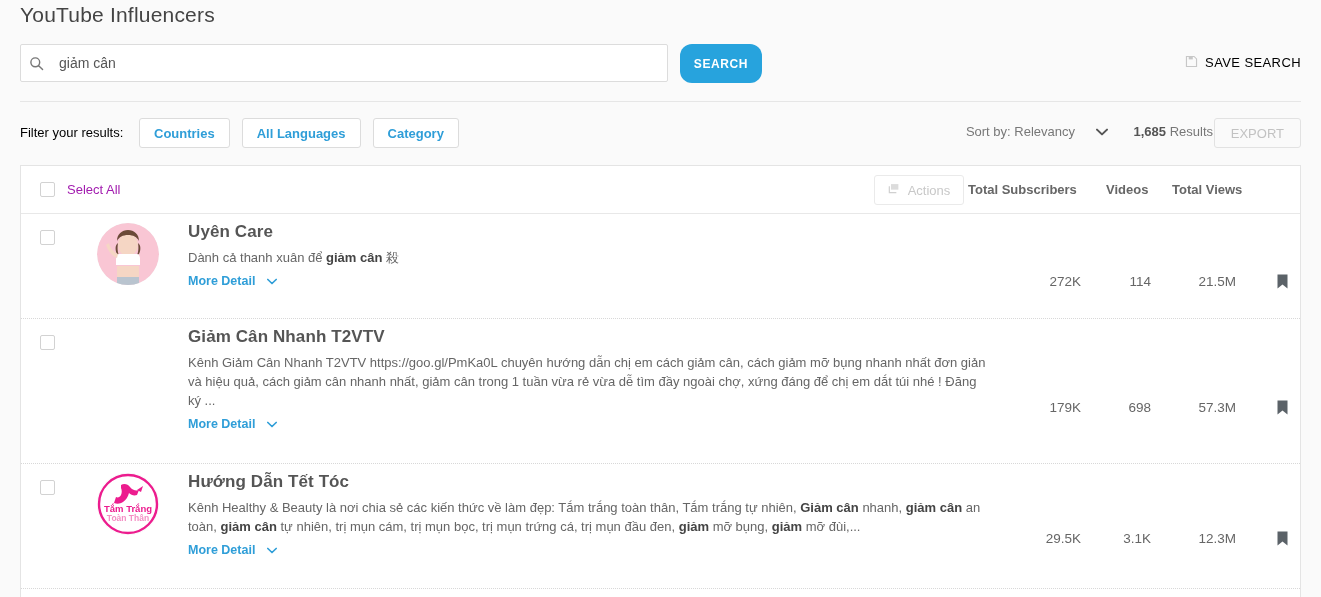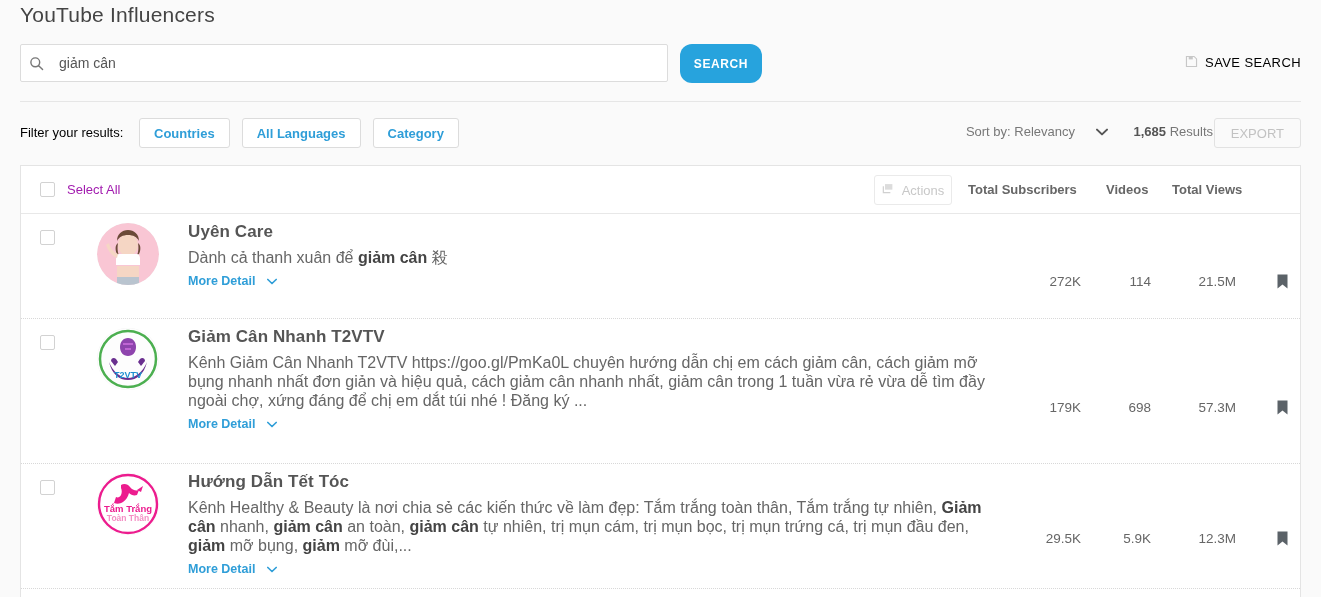--- a/index.html
+++ b/index.html
@@ -121,21 +121,21 @@
     cursor: pointer; user-select: none;
   }
   .chk {
     width: 15px; height: 15px;
     border: 1px solid #d2d2d2; border-radius: 2px; background: #fff;
     display: inline-block;
   }
   .select-all-label { font-size: 13px; color: #a21caf; }
   .actions-btn {
     position: absolute; left: 853px; top: 9px;
-    width: 78px; height: 30px;
+    width: 90px; height: 30px;
     border: 1px solid #eaeaea; border-radius: 3px; background: #fff;
     color: #c8c8c8; font-size: 13px;
     display: flex; align-items: center; justify-content: center; gap: 7px;
     cursor: default; font-family: "Liberation Sans", sans-serif;
   }
   .col-h {
     position: absolute; top: 16px;
     font-size: 13px; color: #666; font-weight: bold; white-space: nowrap;
   }
   .col-subs  { left: 935px; margin-left: 12px; }
@@ -158,21 +158,21 @@
   }
   .avatar svg { display: block; }
   .row-main {
     position: absolute; left: 167px; top: 8px; width: 800px;
   }
   .chan-name {
     font-size: 17px; color: #555; font-weight: 700; margin: 0 0 6px 0;
     letter-spacing: .1px;
   }
   .chan-desc {
-    font-size: 16px; color: #666; line-height: 19px; margin: 0;
+    font-size: 13px; color: #666; line-height: 19px; margin: 0;
   }
   .chan-desc b { color: #444; font-weight: bold; }
   .more-detail {
     display: inline-flex; align-items: center; gap: 12px;
     margin-top: 7px; color: #2f9ed8; font-size: 12.5px; font-weight: bold;
     cursor: pointer; user-select: none;
   }
   .stat {
     position: absolute; font-size: 13.5px; color: #666; text-align: right;
     white-space: nowrap;
@@ -301,32 +301,20 @@
       <div class="stat stat-views">21.5M</div>
       <span class="bookmark">
         <svg width="11" height="15" viewBox="0 0 11 15">
             <path d="M0.5 0.5h10v14l-5-4-5 4z" fill="#5b6268"></path>
           </svg>
       </span>
     </div>
 
     <div class="row row2 r2">
       <span class="chk row-chk"></span>
-      <div class="avatar">
-        <svg width="62" height="62" viewBox="0 0 62 62">
-          <circle cx="31" cy="31" r="31" fill="#fdfdfd"></circle>
-          <circle cx="31" cy="31" r="28" fill="none" stroke="#4caf50" stroke-width="2.5"></circle>
-          <path d="M31 10c5 0 8 4 8 9s-3 9-8 9-8-4-8-9 3-9 8-9z" fill="#8e44ad"></path>
-          <path d="M26 16h10M28 21h6" stroke="#d070e0" stroke-width="1.6"></path>
-          <path d="M12 34c4 10 12 16 19 16s15-6 19-16c-3 12-10 18-19 18s-16-6-19-18z" fill="#6a2f8f"></path>
-          <path d="M14 33c0-3 3-4 5-2l2 3-3 4z" fill="#6a2f8f"></path>
-          <path d="M48 33c0-3-3-4-5-2l-2 3 3 4z" fill="#6a2f8f"></path>
-          <text x="31" y="50" font-size="9" font-weight="bold" fill="#1f8fd0" text-anchor="middle" font-family="Liberation Sans, sans-serif">T2VTV</text>
-        </svg>
-      </div>
       <div class="row-main">
         <div class="chan-name">Giảm Cân Nhanh T2VTV</div>
         <div class="chan-desc">Kênh Giảm Cân Nhanh T2VTV https://goo.gl/PmKa0L chuyên hướng dẫn chị em cách giảm cân, cách giảm mỡ bụng nhanh nhất đơn giản và hiệu quả, cách giảm cân nhanh nhất, giảm cân trong 1 tuần vừa rẻ vừa dễ tìm đầy ngoài chợ, xứng đáng để chị em dắt túi nhé ! Đăng ký ...</div>
         <div class="more-detail">
           <span>More Detail</span>
           <span>
             <svg width="10" height="7" viewBox="0 0 12 8" fill="none" stroke="#2f9ed8" stroke-width="2" stroke-linecap="round" stroke-linejoin="round">
               <polyline points="1,1.6 6,6.4 11,1.6"></polyline>
             </svg>
           </span>
@@ -360,21 +348,21 @@
         <div class="more-detail">
           <span>More Detail</span>
           <span>
             <svg width="10" height="7" viewBox="0 0 12 8" fill="none" stroke="#2f9ed8" stroke-width="2" stroke-linecap="round" stroke-linejoin="round">
               <polyline points="1,1.6 6,6.4 11,1.6"></polyline>
             </svg>
           </span>
         </div>
       </div>
       <div class="stat stat-subs">29.5K</div>
-      <div class="stat stat-vids">5.9K</div>
+      <div class="stat stat-vids">3.1K</div>
       <div class="stat stat-views">12.3M</div>
       <span class="bookmark">
         <svg width="11" height="15" viewBox="0 0 11 15">
             <path d="M0.5 0.5h10v14l-5-4-5 4z" fill="#5b6268"></path>
           </svg>
       </span>
     </div>
 
     <div class="row row4"></div>
 

